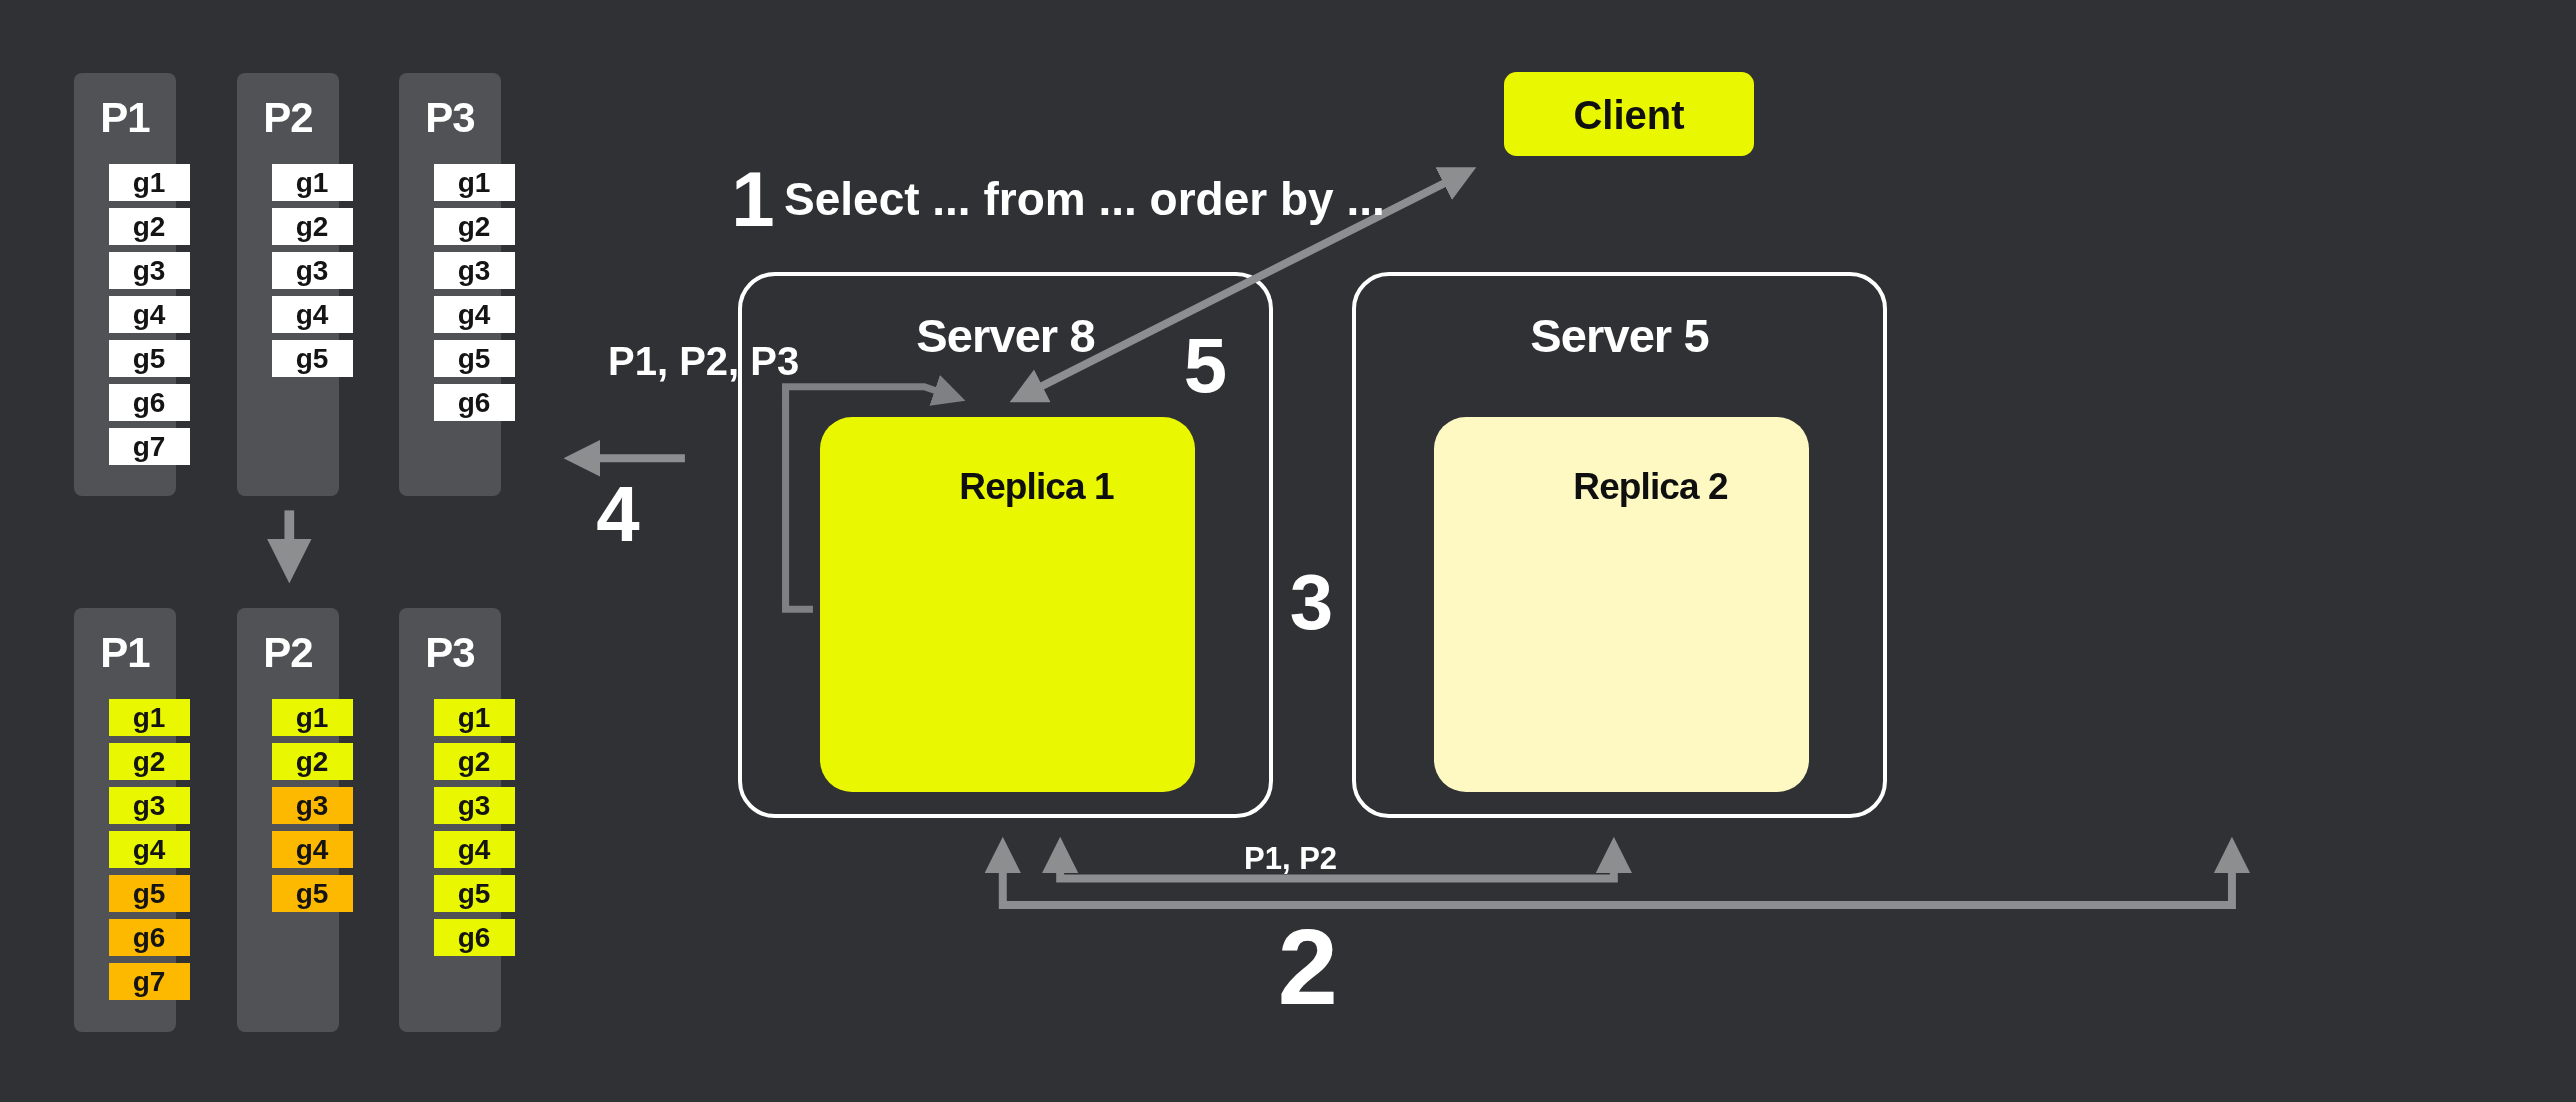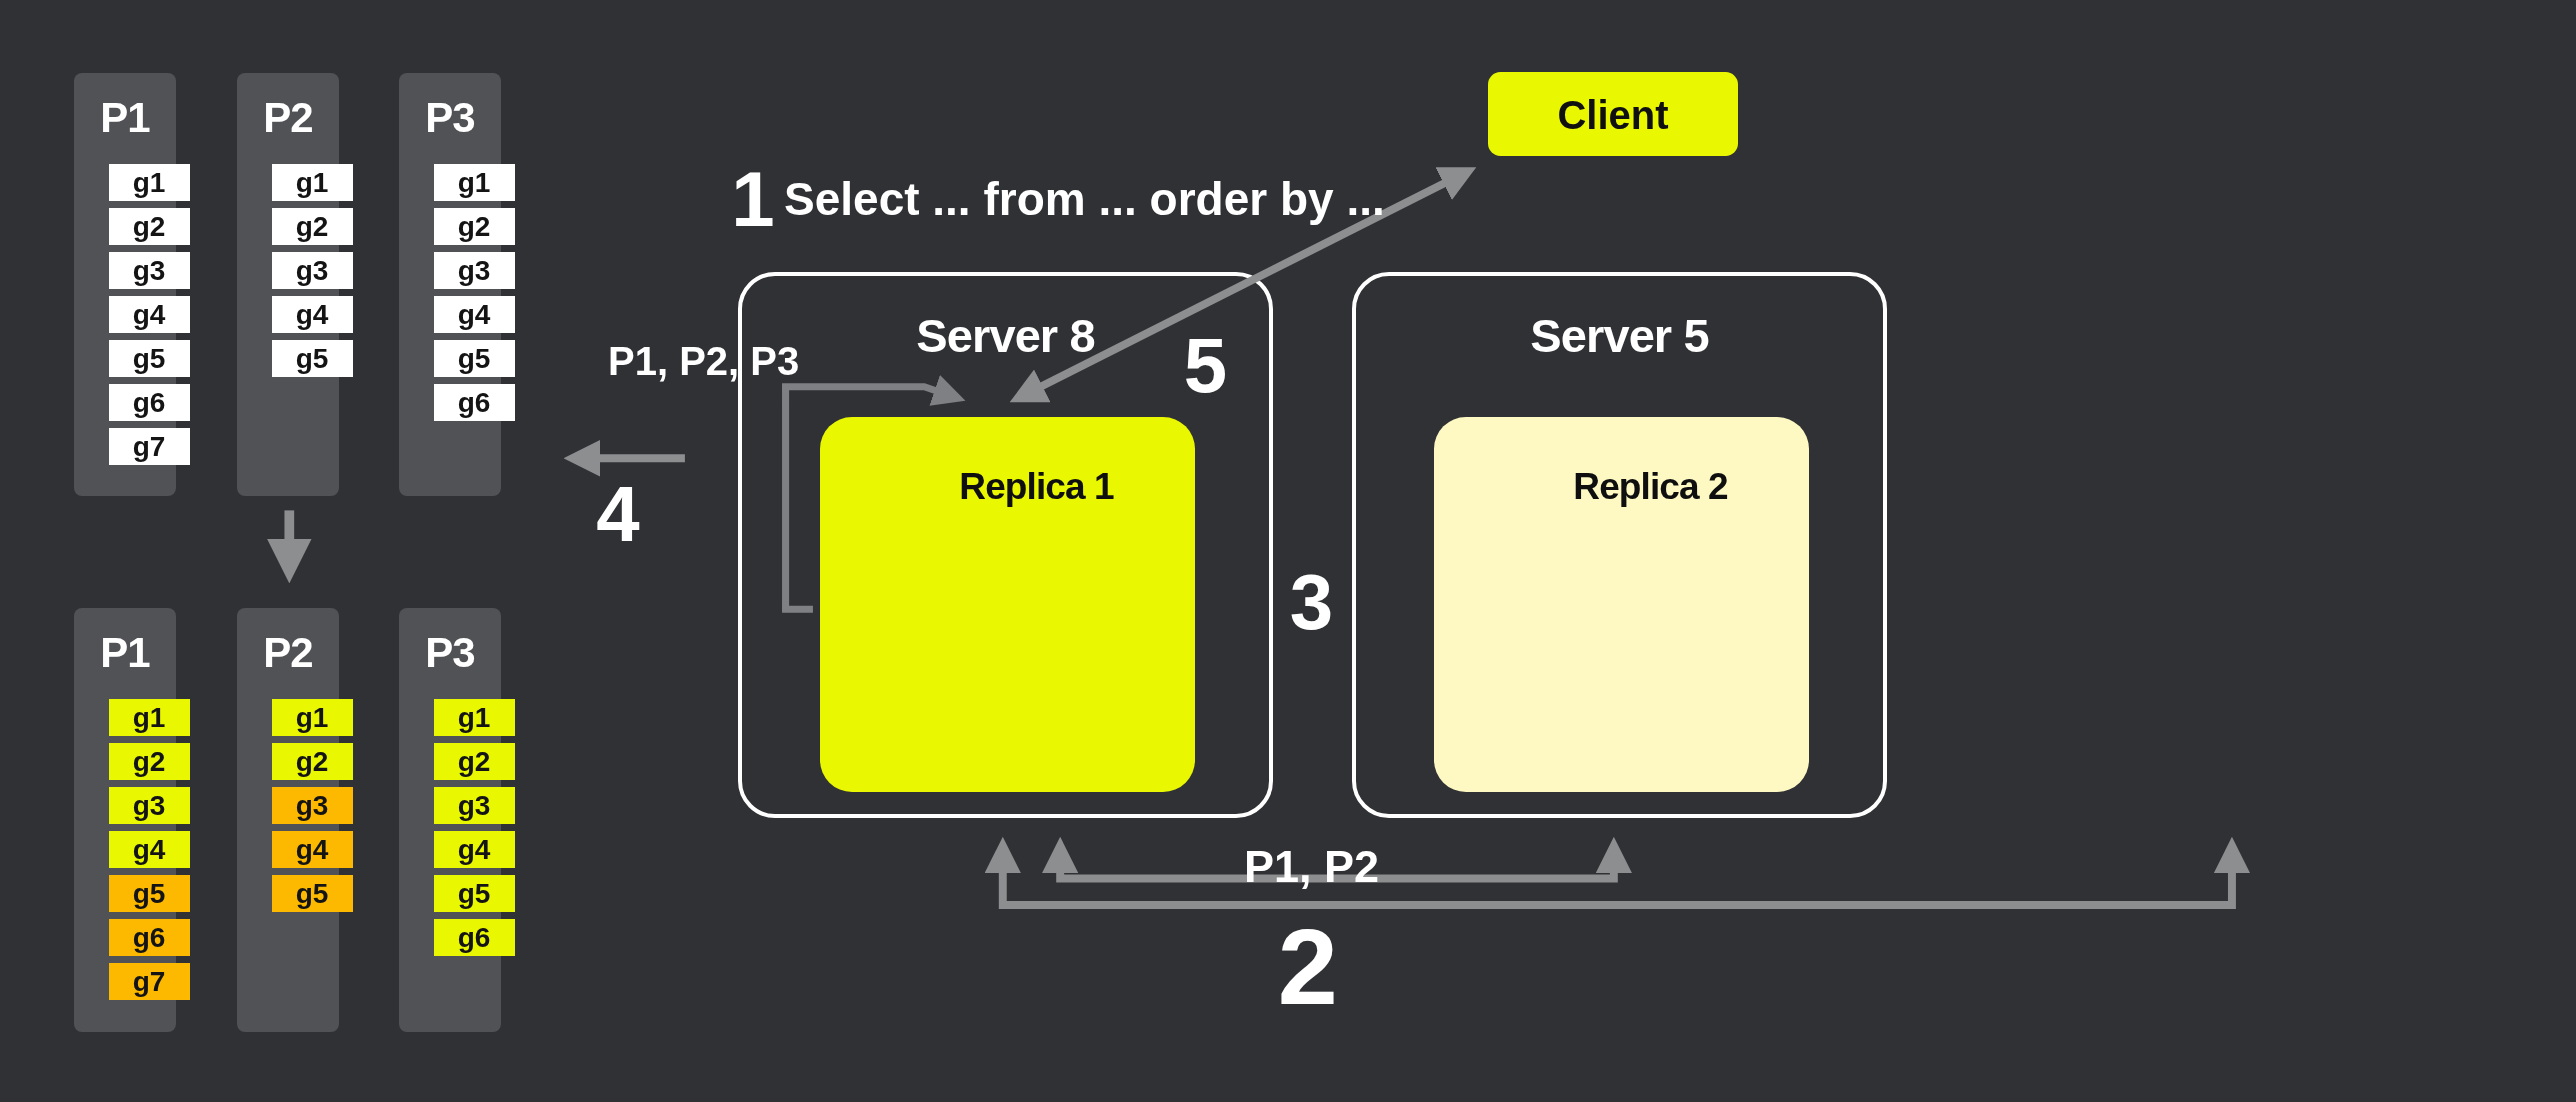--- a/index.html
+++ b/index.html
@@ -60,21 +60,21 @@
   .num-1{left:721px;top:159px;width:62px;}
   .num-5{left:1169px;top:325px;width:71px;}
   .num-3{left:1275px;top:562px;width:71px;}
   .num-4{left:577px;top:474px;width:80px;}
   .num-2{left:1247px;top:912px;width:120px;font-size:108px;line-height:110px;}
   .anno{
     position:absolute;color:#fff;font-weight:bold;white-space:nowrap;
   }
   .select-text{left:784px;top:175px;font-size:46px;line-height:49px;}
   .route-label{left:608px;top:339px;font-size:40px;}
-  .replicate-label{left:1244px;top:841px;font-size:45px;}
+  .replicate-label{left:1244px;top:841px;font-size:31px;}
   
   #arrows{position:absolute;left:0;top:0;pointer-events:none;}
   .ar{stroke:var(--arrow,#8d8e90);fill:none;}
   .ar2{stroke:var(--staple-arrow,#7f8083);fill:none;}
   #mg path{fill:var(--arrow,#8d8e90);}
   #ms path{fill:var(--staple-arrow,#7f8083);}
 </style>
 </head>
 <body>
 
@@ -149,21 +149,21 @@
           <div class="pcell" style="background: rgb(233, 248, 0);">g1</div>
           <div class="pcell" style="background: rgb(233, 248, 0);">g2</div>
           <div class="pcell" style="background: rgb(233, 248, 0);">g3</div>
           <div class="pcell" style="background: rgb(233, 248, 0);">g4</div>
           <div class="pcell" style="background: rgb(233, 248, 0);">g5</div>
           <div class="pcell" style="background: rgb(233, 248, 0);">g6</div>
         </div>
   </div>
 </div>
 
-  <div class="client" style="background: rgb(233, 248, 0);">Client</div>
+  <div class="client" style="background: rgb(233, 248, 0); margin-left: 16px;">Client</div>
 
   <div class="server server-1">
     <div class="server-name">Server 8</div>
     <div class="replica" style="background: rgb(233, 248, 0);">
       <div class="replica-name">Replica 1</div>
     </div>
   </div>
   <div class="server server-2">
     <div class="server-name">Server 5</div>
     <div class="replica" style="background: #fef9c3;">

